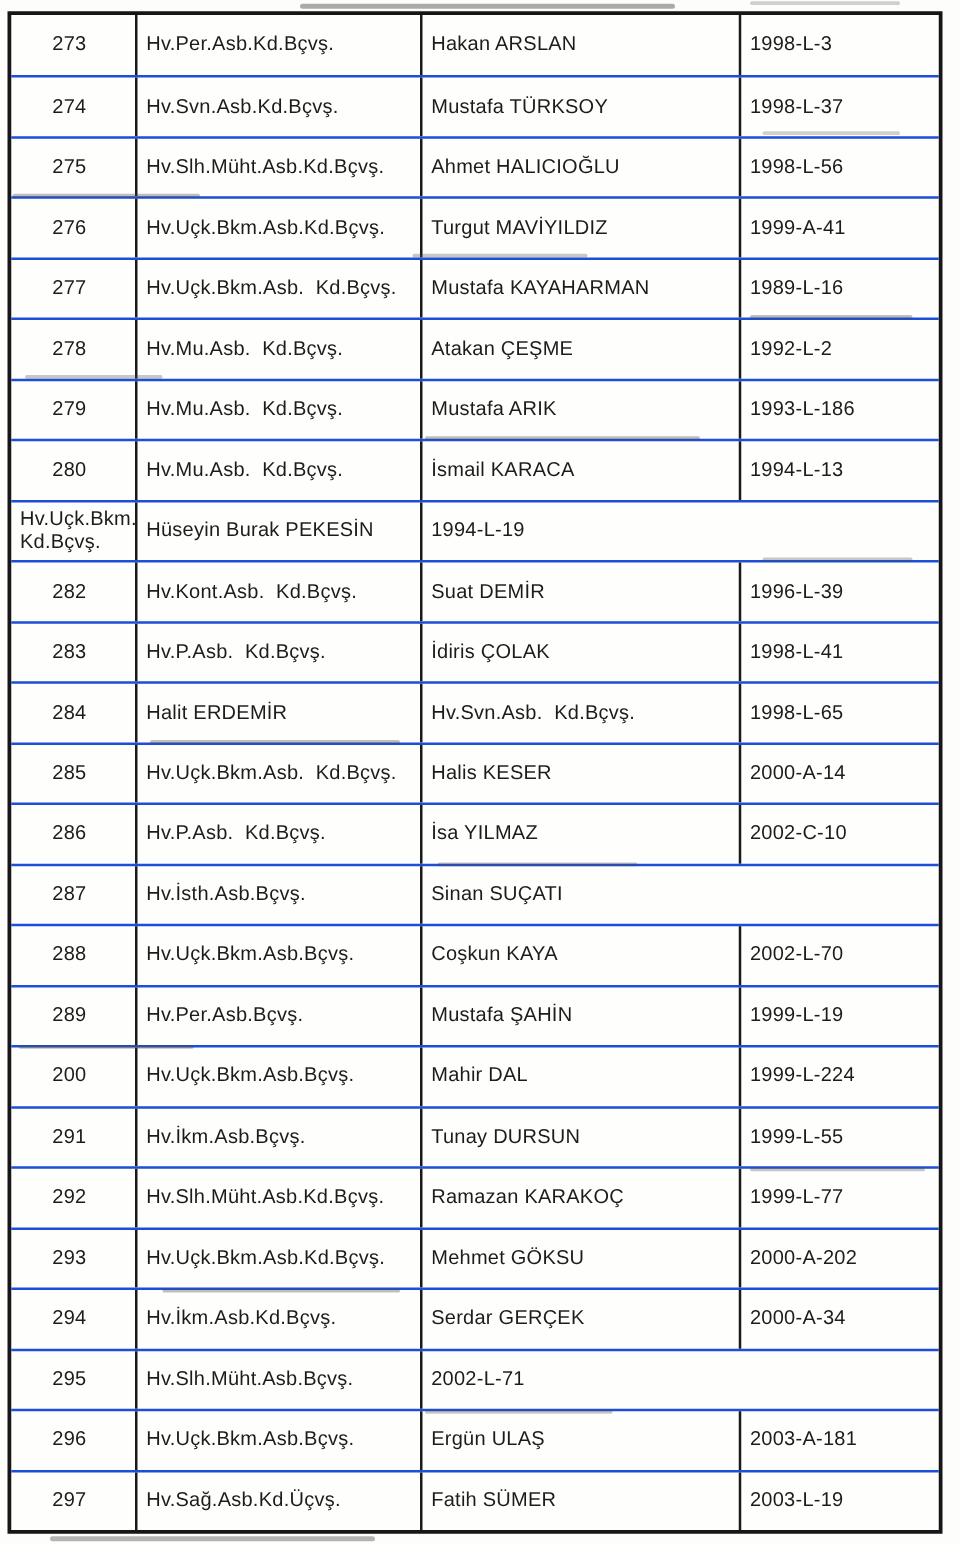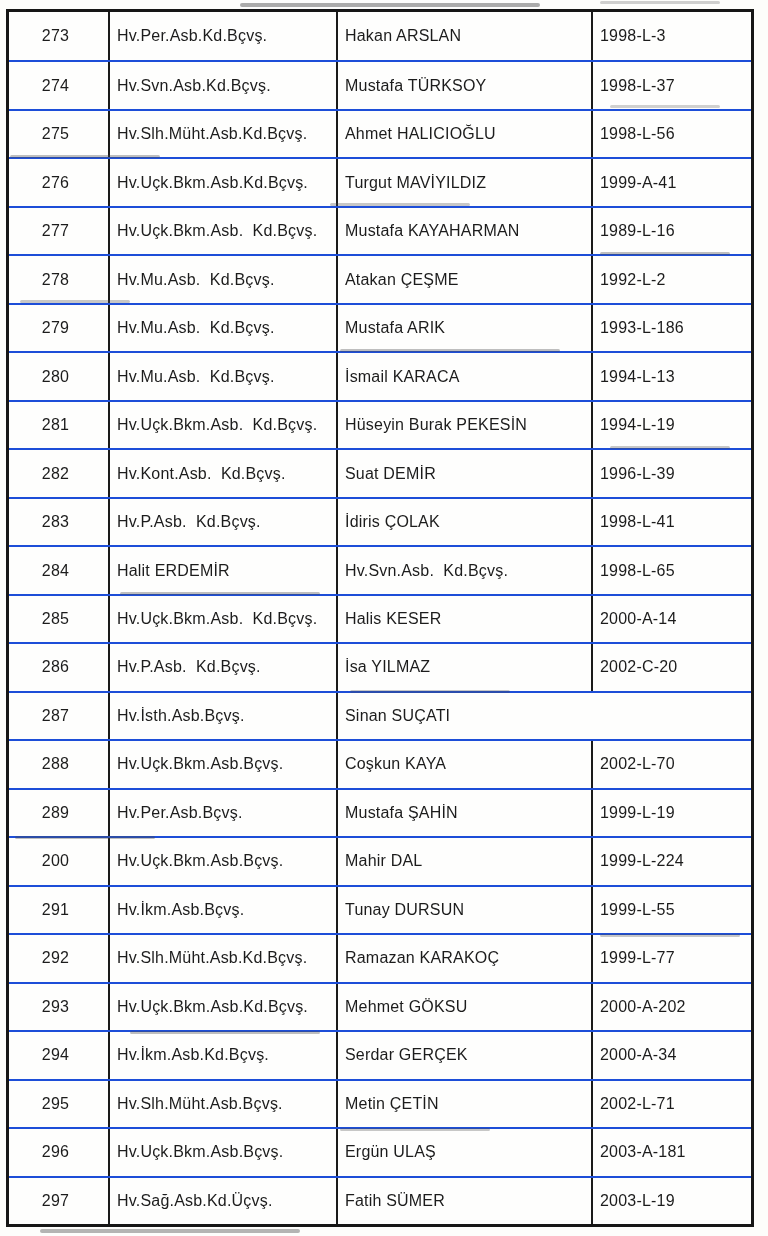--- a/index.html
+++ b/index.html
@@ -136,21 +136,20 @@
     <div class="cell c-name">Mustafa ARIK</div>
     <div class="cell c-reg">1993-L-186</div>
   </div>
       <div class="row">
     <div class="cell c-no">280</div>
     <div class="cell c-rank">Hv.Mu.Asb.  Kd.Bçvş.</div>
     <div class="cell c-name">İsmail KARACA</div>
     <div class="cell c-reg">1994-L-13</div>
   </div>
       <div class="row">
-    <div class="cell c-no">281</div>
     <div class="cell c-rank">Hv.Uçk.Bkm.Asb.  Kd.Bçvş.</div>
     <div class="cell c-name">Hüseyin Burak PEKESİN</div>
     <div class="cell c-reg">1994-L-19</div>
   </div>
       <div class="row">
     <div class="cell c-no">282</div>
     <div class="cell c-rank">Hv.Kont.Asb.  Kd.Bçvş.</div>
     <div class="cell c-name">Suat DEMİR</div>
     <div class="cell c-reg">1996-L-39</div>
   </div>
@@ -169,21 +168,21 @@
       <div class="row">
     <div class="cell c-no">285</div>
     <div class="cell c-rank">Hv.Uçk.Bkm.Asb.  Kd.Bçvş.</div>
     <div class="cell c-name">Halis KESER</div>
     <div class="cell c-reg">2000-A-14</div>
   </div>
       <div class="row">
     <div class="cell c-no">286</div>
     <div class="cell c-rank">Hv.P.Asb.  Kd.Bçvş.</div>
     <div class="cell c-name">İsa YILMAZ</div>
-    <div class="cell c-reg">2002-C-20</div>
+    <div class="cell c-reg">2002-C-10</div>
   </div>
       <div class="row">
     <div class="cell c-no">287</div>
     <div class="cell c-rank">Hv.İsth.Asb.Bçvş.</div>
     <div class="cell c-name">Sinan SUÇATI</div>
   </div>
       <div class="row">
     <div class="cell c-no">288</div>
     <div class="cell c-rank">Hv.Uçk.Bkm.Asb.Bçvş.</div>
     <div class="cell c-name">Coşkun KAYA</div>
@@ -221,21 +220,20 @@
   </div>
       <div class="row">
     <div class="cell c-no">294</div>
     <div class="cell c-rank">Hv.İkm.Asb.Kd.Bçvş.</div>
     <div class="cell c-name">Serdar GERÇEK</div>
     <div class="cell c-reg">2000-A-34</div>
   </div>
       <div class="row">
     <div class="cell c-no">295</div>
     <div class="cell c-rank">Hv.Slh.Müht.Asb.Bçvş.</div>
-    <div class="cell c-name">Metin ÇETİN</div>
     <div class="cell c-reg">2002-L-71</div>
   </div>
       <div class="row">
     <div class="cell c-no">296</div>
     <div class="cell c-rank">Hv.Uçk.Bkm.Asb.Bçvş.</div>
     <div class="cell c-name">Ergün ULAŞ</div>
     <div class="cell c-reg">2003-A-181</div>
   </div>
       <div class="row">
     <div class="cell c-no">297</div>

